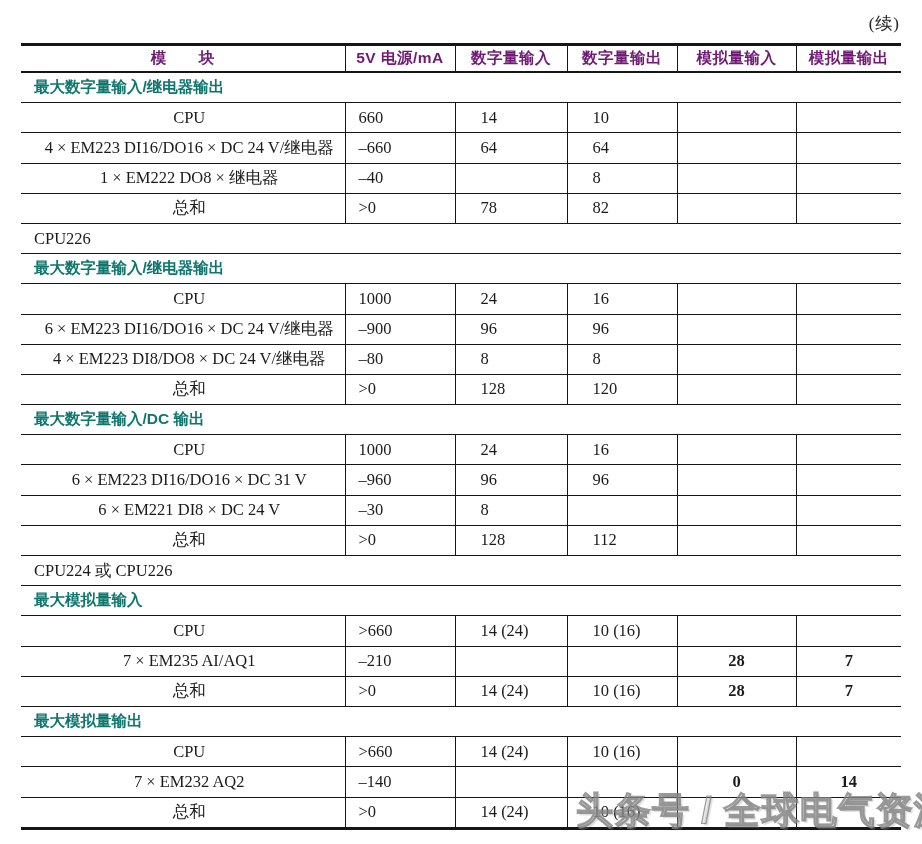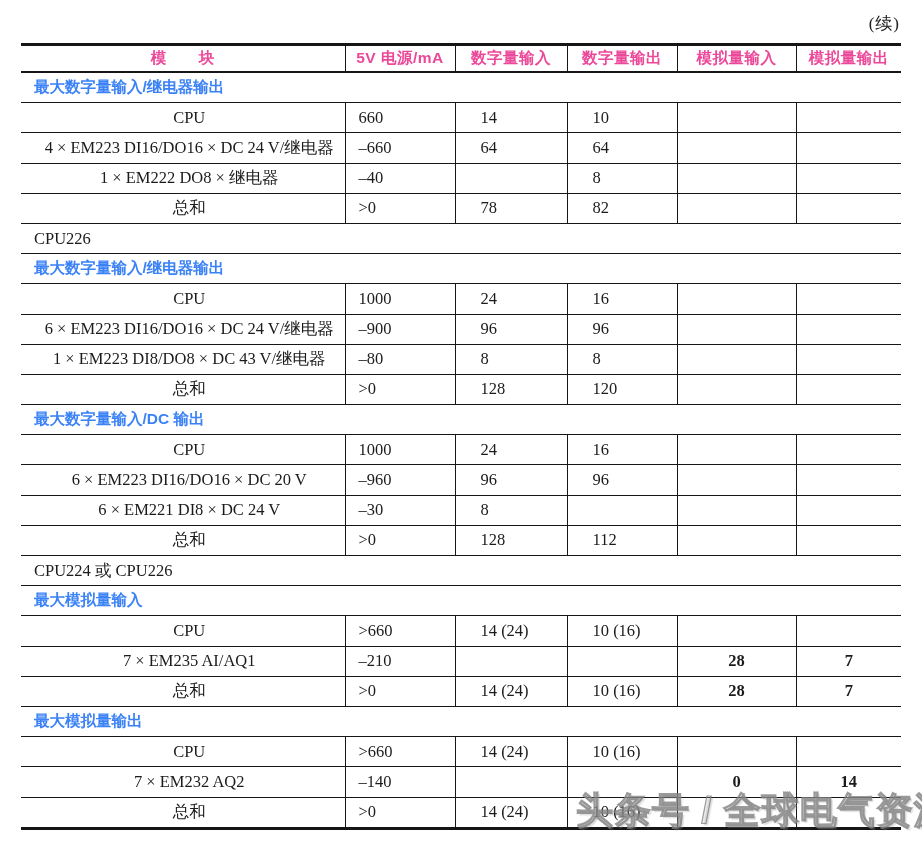--- a/index.html
+++ b/index.html
@@ -48,21 +48,21 @@
   col.c6 { width: 105px; }
   thead th {
     height: 25px;
     border-bottom: 2px solid #161616;
     font-family: "Liberation Sans", sans-serif;
     font-size: 15.5px;
     font-weight: 700;
     text-align: center;
     padding: 0;
     letter-spacing: 0.5px;
-    color: #ec4899;
+    color: #701a75;
   }
   thead th + th { border-left: 1.2px solid #161616; }
   tbody td {
     height: 29.2px;
     border-bottom: 1.2px solid #161616;
     font-size: 16.5px;
     padding: 0;
     vertical-align: middle;
     overflow: hidden;
     white-space: nowrap;
@@ -71,21 +71,21 @@
   tbody tr.data-row td + td { border-left: 1.2px solid #161616; }
   td.col-label   { padding-left: 13px; text-align: center; }
   td.col-power   { padding-left: 13px; text-align: left; margin-left: 46px; }
   td.col-di, td.col-do { padding-left: 25px; text-align: left; }
   td.col-ai, td.col-ao { text-align: center; font-weight: bold; }
   td.section { padding-left: 13px; text-align: left; }
   td.section.bold {
     font-family: "Liberation Sans", sans-serif;
     font-weight: 700;
     font-size: 15.5px;
-    color: #3b82f6;
+    color: #0f766e;
   }
   td.section.plain { font-size: 16.5px; }
   .watermark {
     position: absolute;
     left: 576px;
     top: 786px;
     z-index: 5;
     font-family: "Liberation Sans", sans-serif;
     font-weight: 700;
     font-size: 37px;
@@ -175,21 +175,21 @@
         </tr>
         <tr class="data-row">
           <td class="col-label">6 × EM223 DI16/DO16 × DC 24 V/继电器</td>
           <td class="col-power">–900</td>
           <td class="col-di">96</td>
           <td class="col-do">96</td>
           <td class="col-ai"></td>
           <td class="col-ao"></td>
         </tr>
         <tr class="data-row">
-          <td class="col-label">1 × EM223 DI8/DO8 × DC 43 V/继电器</td>
+          <td class="col-label">4 × EM223 DI8/DO8 × DC 24 V/继电器</td>
           <td class="col-power">–80</td>
           <td class="col-di">8</td>
           <td class="col-do">8</td>
           <td class="col-ai"></td>
           <td class="col-ao"></td>
         </tr>
         <tr class="data-row">
           <td class="col-label">总和</td>
           <td class="col-power">&gt;0</td>
           <td class="col-di">128</td>
@@ -202,21 +202,21 @@
         </tr>
         <tr class="data-row">
           <td class="col-label">CPU</td>
           <td class="col-power">1000</td>
           <td class="col-di">24</td>
           <td class="col-do">16</td>
           <td class="col-ai"></td>
           <td class="col-ao"></td>
         </tr>
         <tr class="data-row">
-          <td class="col-label">6 × EM223 DI16/DO16 × DC 20 V</td>
+          <td class="col-label">6 × EM223 DI16/DO16 × DC 31 V</td>
           <td class="col-power">–960</td>
           <td class="col-di">96</td>
           <td class="col-do">96</td>
           <td class="col-ai"></td>
           <td class="col-ao"></td>
         </tr>
         <tr class="data-row">
           <td class="col-label">6 × EM221 DI8 × DC 24 V</td>
           <td class="col-power">–30</td>
           <td class="col-di">8</td>

